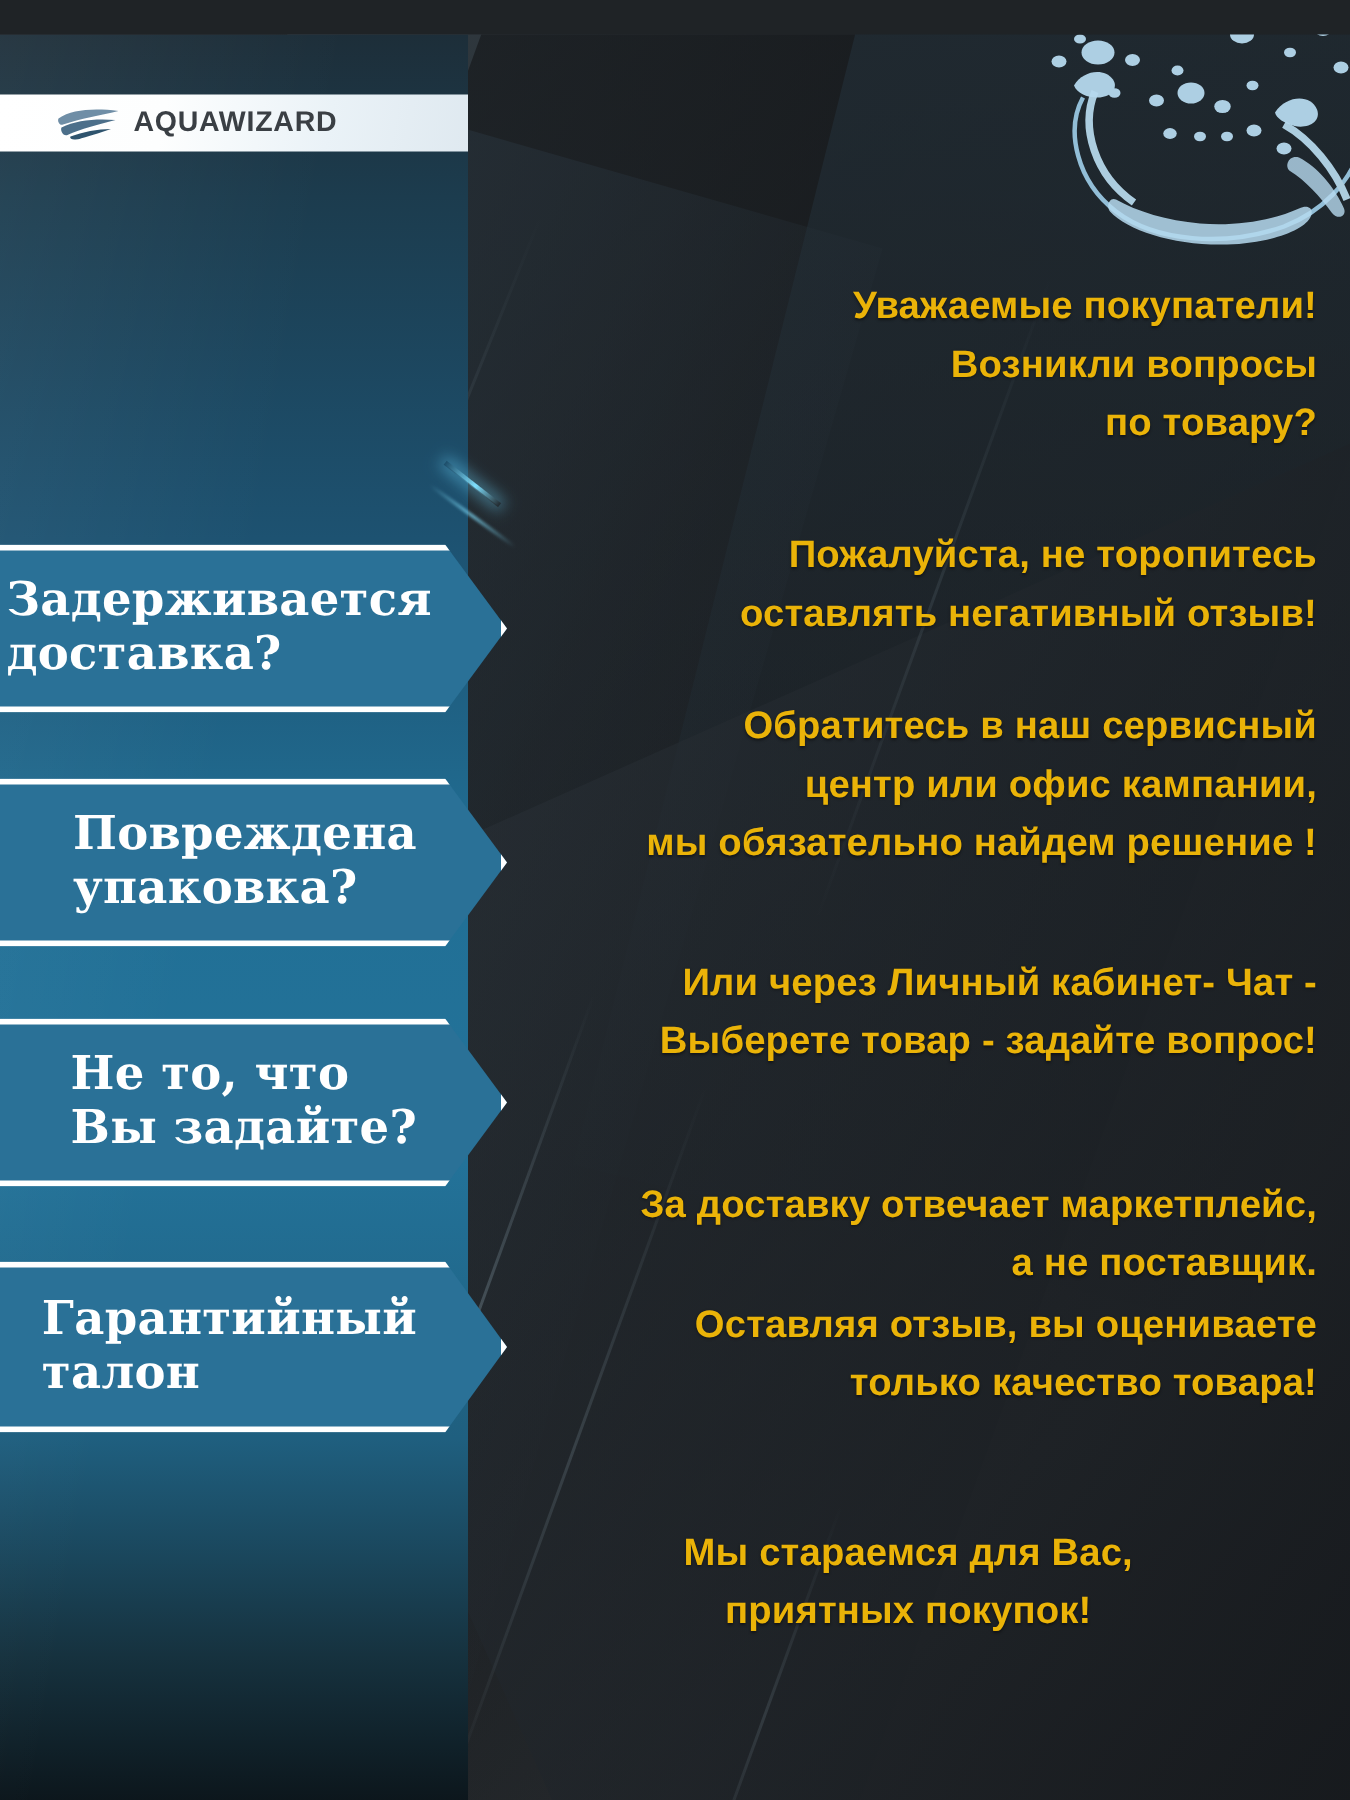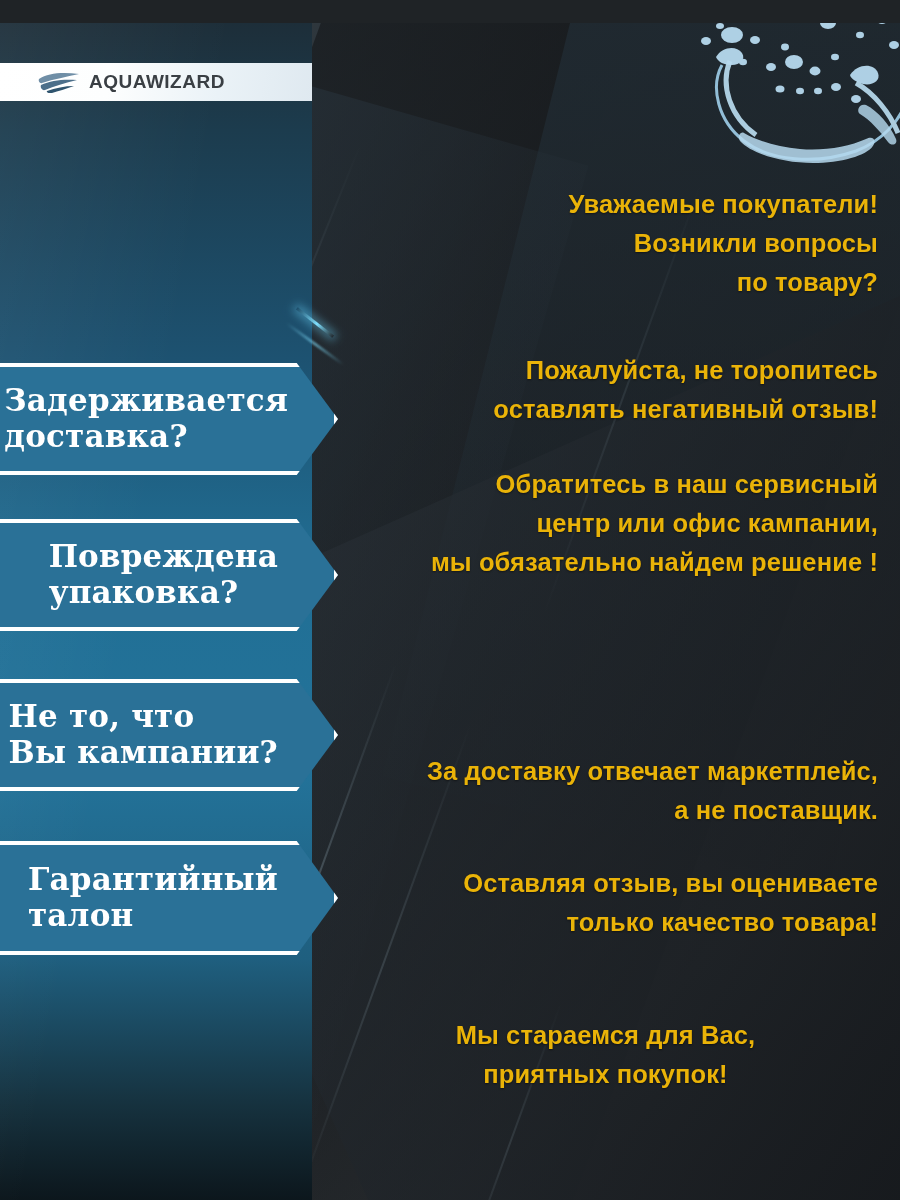--- a/index.html
+++ b/index.html
@@ -195,21 +195,21 @@
     font-size: 25.5px;
     line-height: 1.52;
     letter-spacing: .1px;
     white-space: pre-line;
     text-shadow: 0 1px 2px rgba(0,0,0,.45);
   }
   .p1 { top: 162px; }
   .p2 { top: 328px; }
   .p3 { top: 442px; }
   .p4 { top: 613px; }
-  .p5 { top: 729px; }
+  .p5 { top: 761px; }
   .p6 { top: 841px; }
   .p7 { top: 993px; text-align: center; }
 </style>
 </head>
 <body>
 
 <div id="page">
 
   <div class="bg-base"></div>
   <div class="facet facet-a"></div>
@@ -278,36 +278,38 @@
   <div class="banner banner-1">
     <span class="banner-inner">Задерживается
 доставка?</span>
   </div>
   <div class="banner banner-2">
     <span class="banner-inner">Повреждена
 упаковка?</span>
   </div>
   <div class="banner banner-3">
     <span class="banner-inner">Не то, что
-Вы кампании?</span>
+Вы задайте?</span>
   </div>
   <div class="banner banner-4">
     <span class="banner-inner">Гарантийный
 талон</span>
   </div>
 
   <div class="content">
     <div class="para p1">Уважаемые покупатели!
 Возникли вопросы
 по товару?</div>
     <div class="para p3">Обратитесь в наш сервисный
 центр или офис кампании,
 мы обязательно найдем решение !</div>
     <div class="para p2">Пожалуйста, не торопитесь
 оставлять негативный отзыв!</div>
+    <div class="para p4">Или через Личный кабинет- Чат -
+Выберете товар - задайте вопрос!</div>
     <div class="para p5">За доставку отвечает маркетплейс,
 а не поставщик.</div>
     <div class="para p6">Оставляя отзыв, вы оцениваете
 только  качество товара!</div>
     <div class="para p7">Мы стараемся для Вас,
 приятных покупок!</div>
   </div>
 
 </div>
 

